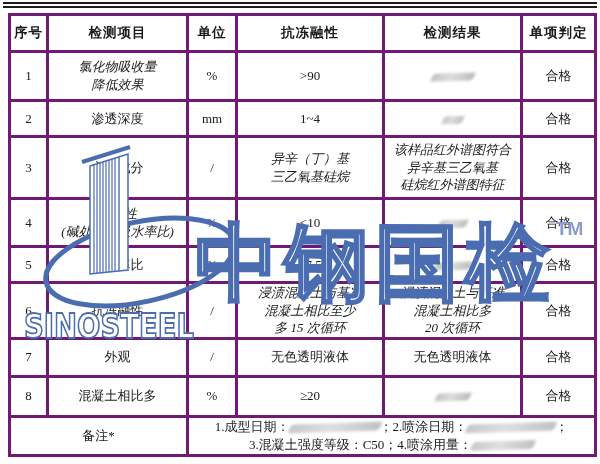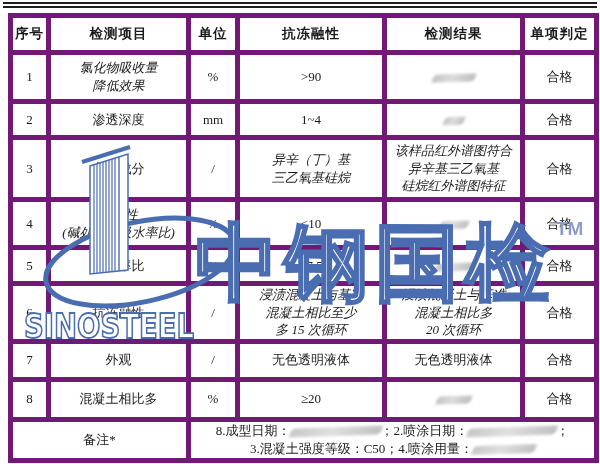--- a/index.html
+++ b/index.html
@@ -10,21 +10,21 @@
   .rule { position:absolute; left:3px; width:594px; height:2px; background:#1d1d1d; }
   .rule.r1 { top:2px; }
   .rule.r2 { top:6px; }
 
   table.report {
     position:absolute; left:8px; top:13px; width:586px;
     border-collapse:collapse; table-layout:fixed;
     border:2px solid #2d2d2d;
   }
   table.report td {
-    border:5px solid #701a75; text-align:center; vertical-align:middle;
+    border:3px solid #701a75; text-align:center; vertical-align:middle;
     font-size:13px; color:#1a1a1a; padding:0 2px; line-height:1.35;
   }
   tr.thead td { font-weight:bold; font-size:13.5px; letter-spacing:1px; }
   td.pre { white-space:pre-line;font-style:italic; }
   td.tight { line-height:1.25; }
   tr.h-head { height:37px; } tr.h1 { height:49px; } tr.h2 { height:36px; }
   tr.h3 { height:62px; } tr.h4 { height:48px; } tr.h5 { height:36px; }
   tr.h6 { height:50px; } tr.h7 { height:38px; } tr.h8 { height:40px; }
   tr.hrem { height:38px;padding-left:16px; }
   table.report { border-bottom:3px solid #4a4a4a; }
@@ -158,21 +158,21 @@
         <td>混凝土相比多</td>
         <td>%</td>
         <td>≥20</td>
         <td><span class="smudge w34"></span></td>
         <td>合格</td>
       </tr>
 
       <tr class="hrem">
         <td colspan="2">备注*</td>
         <td colspan="4">
-          <div class="remark-line"><span>8.成型日期：</span><span class="smudge rem w90"></span><span>；2.喷涂日期：</span><span class="smudge rem w88"></span><span>；</span></div>
+          <div class="remark-line"><span>1.成型日期：</span><span class="smudge rem w90"></span><span>；2.喷涂日期：</span><span class="smudge rem w88"></span><span>；</span></div>
           <div class="remark-line"><span>3.混凝土强度等级：C50；4.喷涂用量：</span><span class="smudge rem w62"></span></div>
         </td>
       </tr>
     </tbody>
   </table>
 
   <svg class="logo" width="230" height="210" viewBox="0 0 230 210">
     <defs>
       <clipPath id="towerclip">
           <polygon points="72,28 110,16 110,132 72,136"></polygon>

